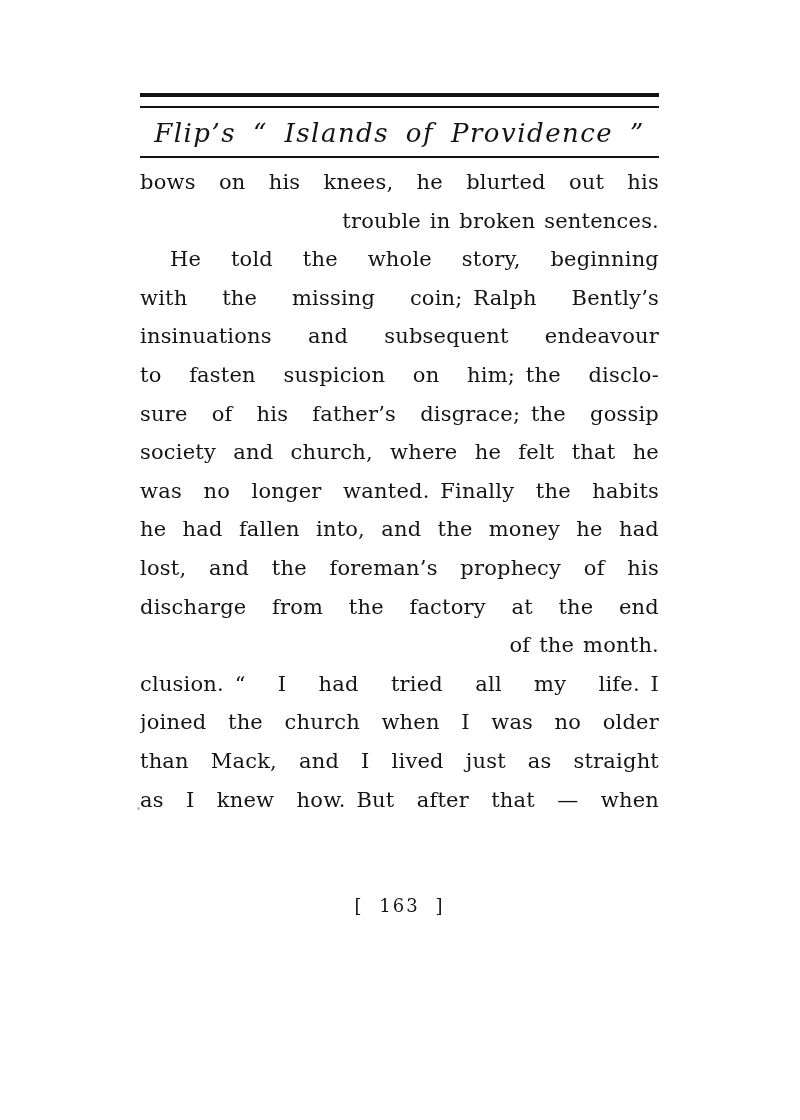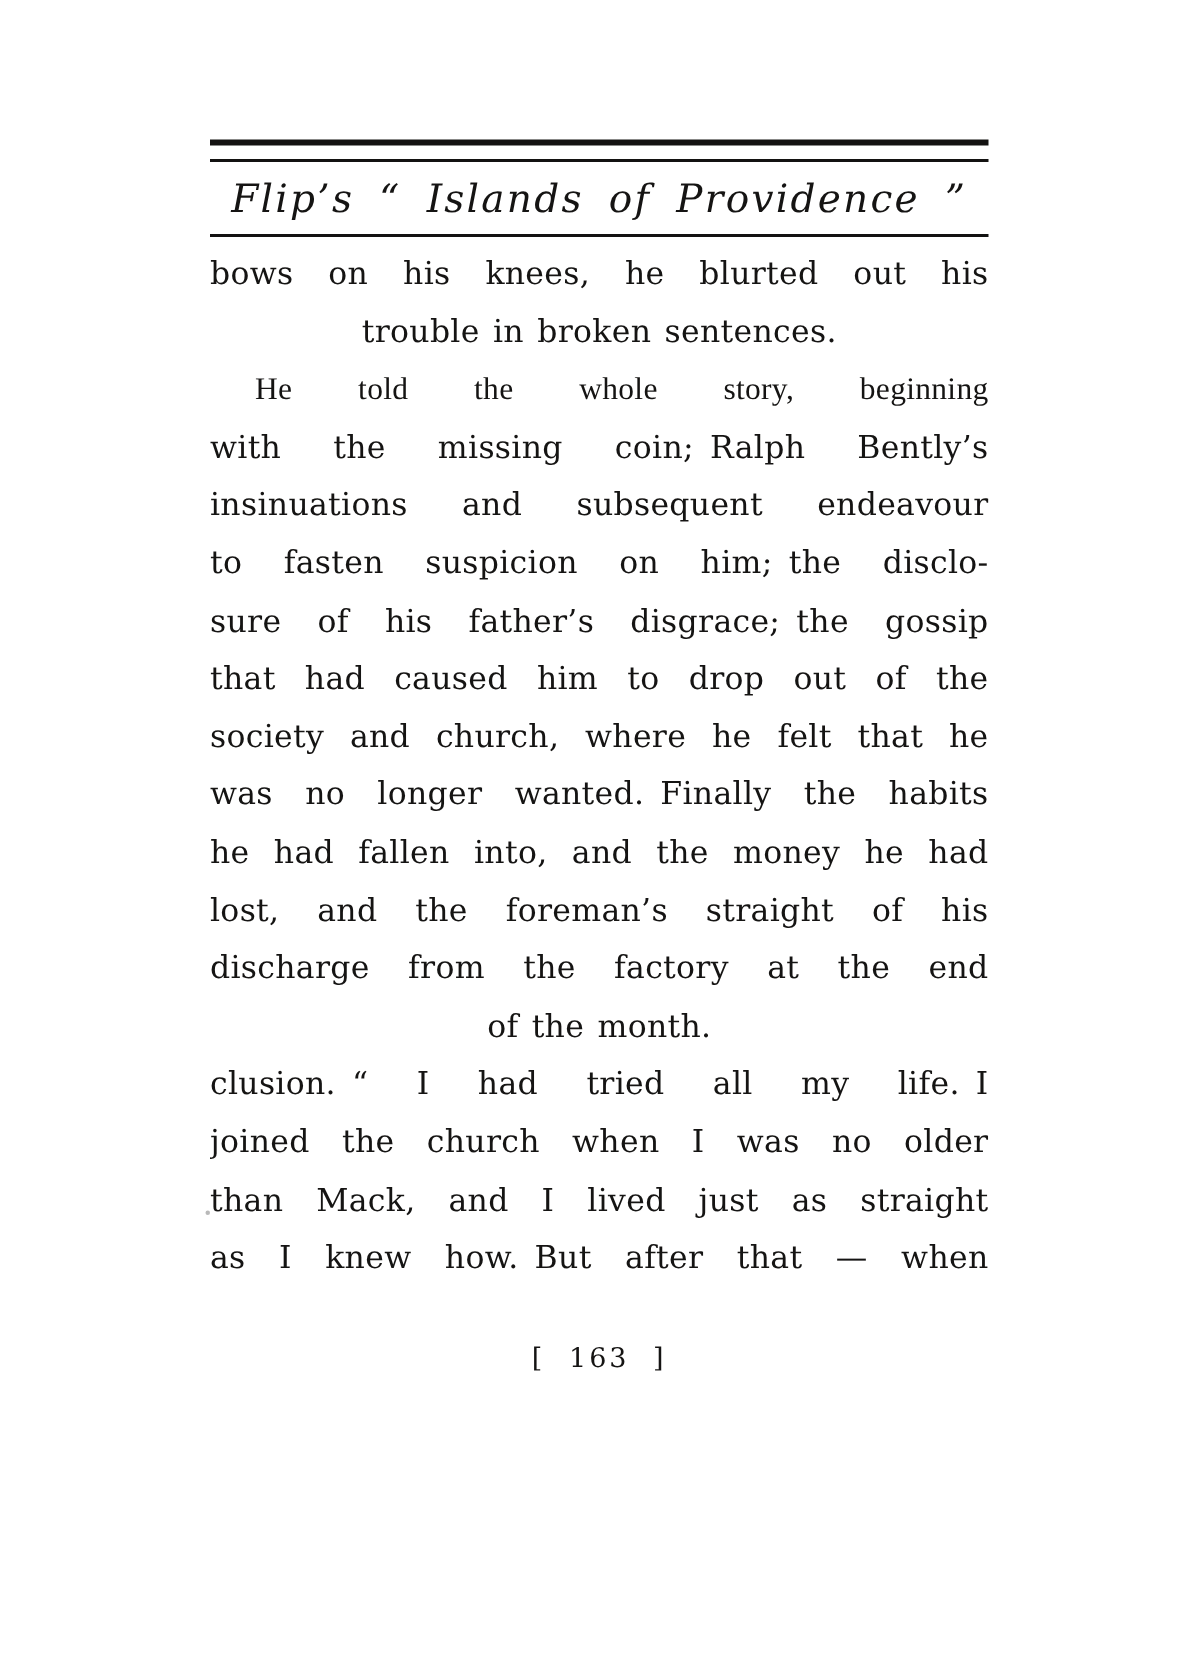--- a/index.html
+++ b/index.html
@@ -44,37 +44,36 @@
     position: absolute;
     top: 163px;
     left: 140px;
     width: 519px;
     font-size: 21px;
   }
   .line {
     height: 38.6px;
     line-height: 38.6px;
     white-space: nowrap;
-    text-align: center;
+    text-align: right;
     word-spacing: 2px;
     letter-spacing: 0.2px;
   }
   .line.just {
     white-space: normal;
     text-align: justify;
     text-align-last: justify;
     overflow: hidden;
   }
   .line.indent {
     padding-left: 30px;
   }
   .line.just.indent {
     padding-left: 30px;
     box-sizing: border-box;
-    font-family: Liberation Serif, serif;
   }
   
   .folio {
     position: absolute;
     top: 888px;
     left: 140px;
     width: 519px;
     text-align: center;
     font-size: 18px;
     letter-spacing: 2px;
@@ -105,25 +104,24 @@
   <div class="rule rule-thin-lower"></div>
 
   <div class="body-lines" id="body-lines">
       <div class="line just">bows on his knees, he blurted out his</div>
       <div class="line">trouble in broken sentences.</div>
       <div class="line just indent">He told the whole story, beginning</div>
       <div class="line just">with the missing coin; Ralph Bently’s</div>
       <div class="line just">insinuations and subsequent endeavour</div>
       <div class="line just">to fasten suspicion on him; the disclo-</div>
       <div class="line just">sure of his father’s disgrace; the gossip</div>
-      <div class="line just">that had caused him to drop out of the</div>
       <div class="line just">society and church, where he felt that he</div>
       <div class="line just">was no longer wanted. Finally the habits</div>
       <div class="line just">he had fallen into, and the money he had</div>
-      <div class="line just">lost, and the foreman’s straight of his</div>
+      <div class="line just">lost, and the foreman’s prophecy of his</div>
       <div class="line just">discharge from the factory at the end</div>
       <div class="line">of the month.</div>
       <div class="line just">clusion. “ I had tried all my life. I</div>
       <div class="line just">joined the church when I was no older</div>
       <div class="line just">than Mack, and I lived just as straight</div>
       <div class="line just">as I knew how. But after that — when</div>
     </div>
 
   <div class="folio">[ 163 ]</div>
 

